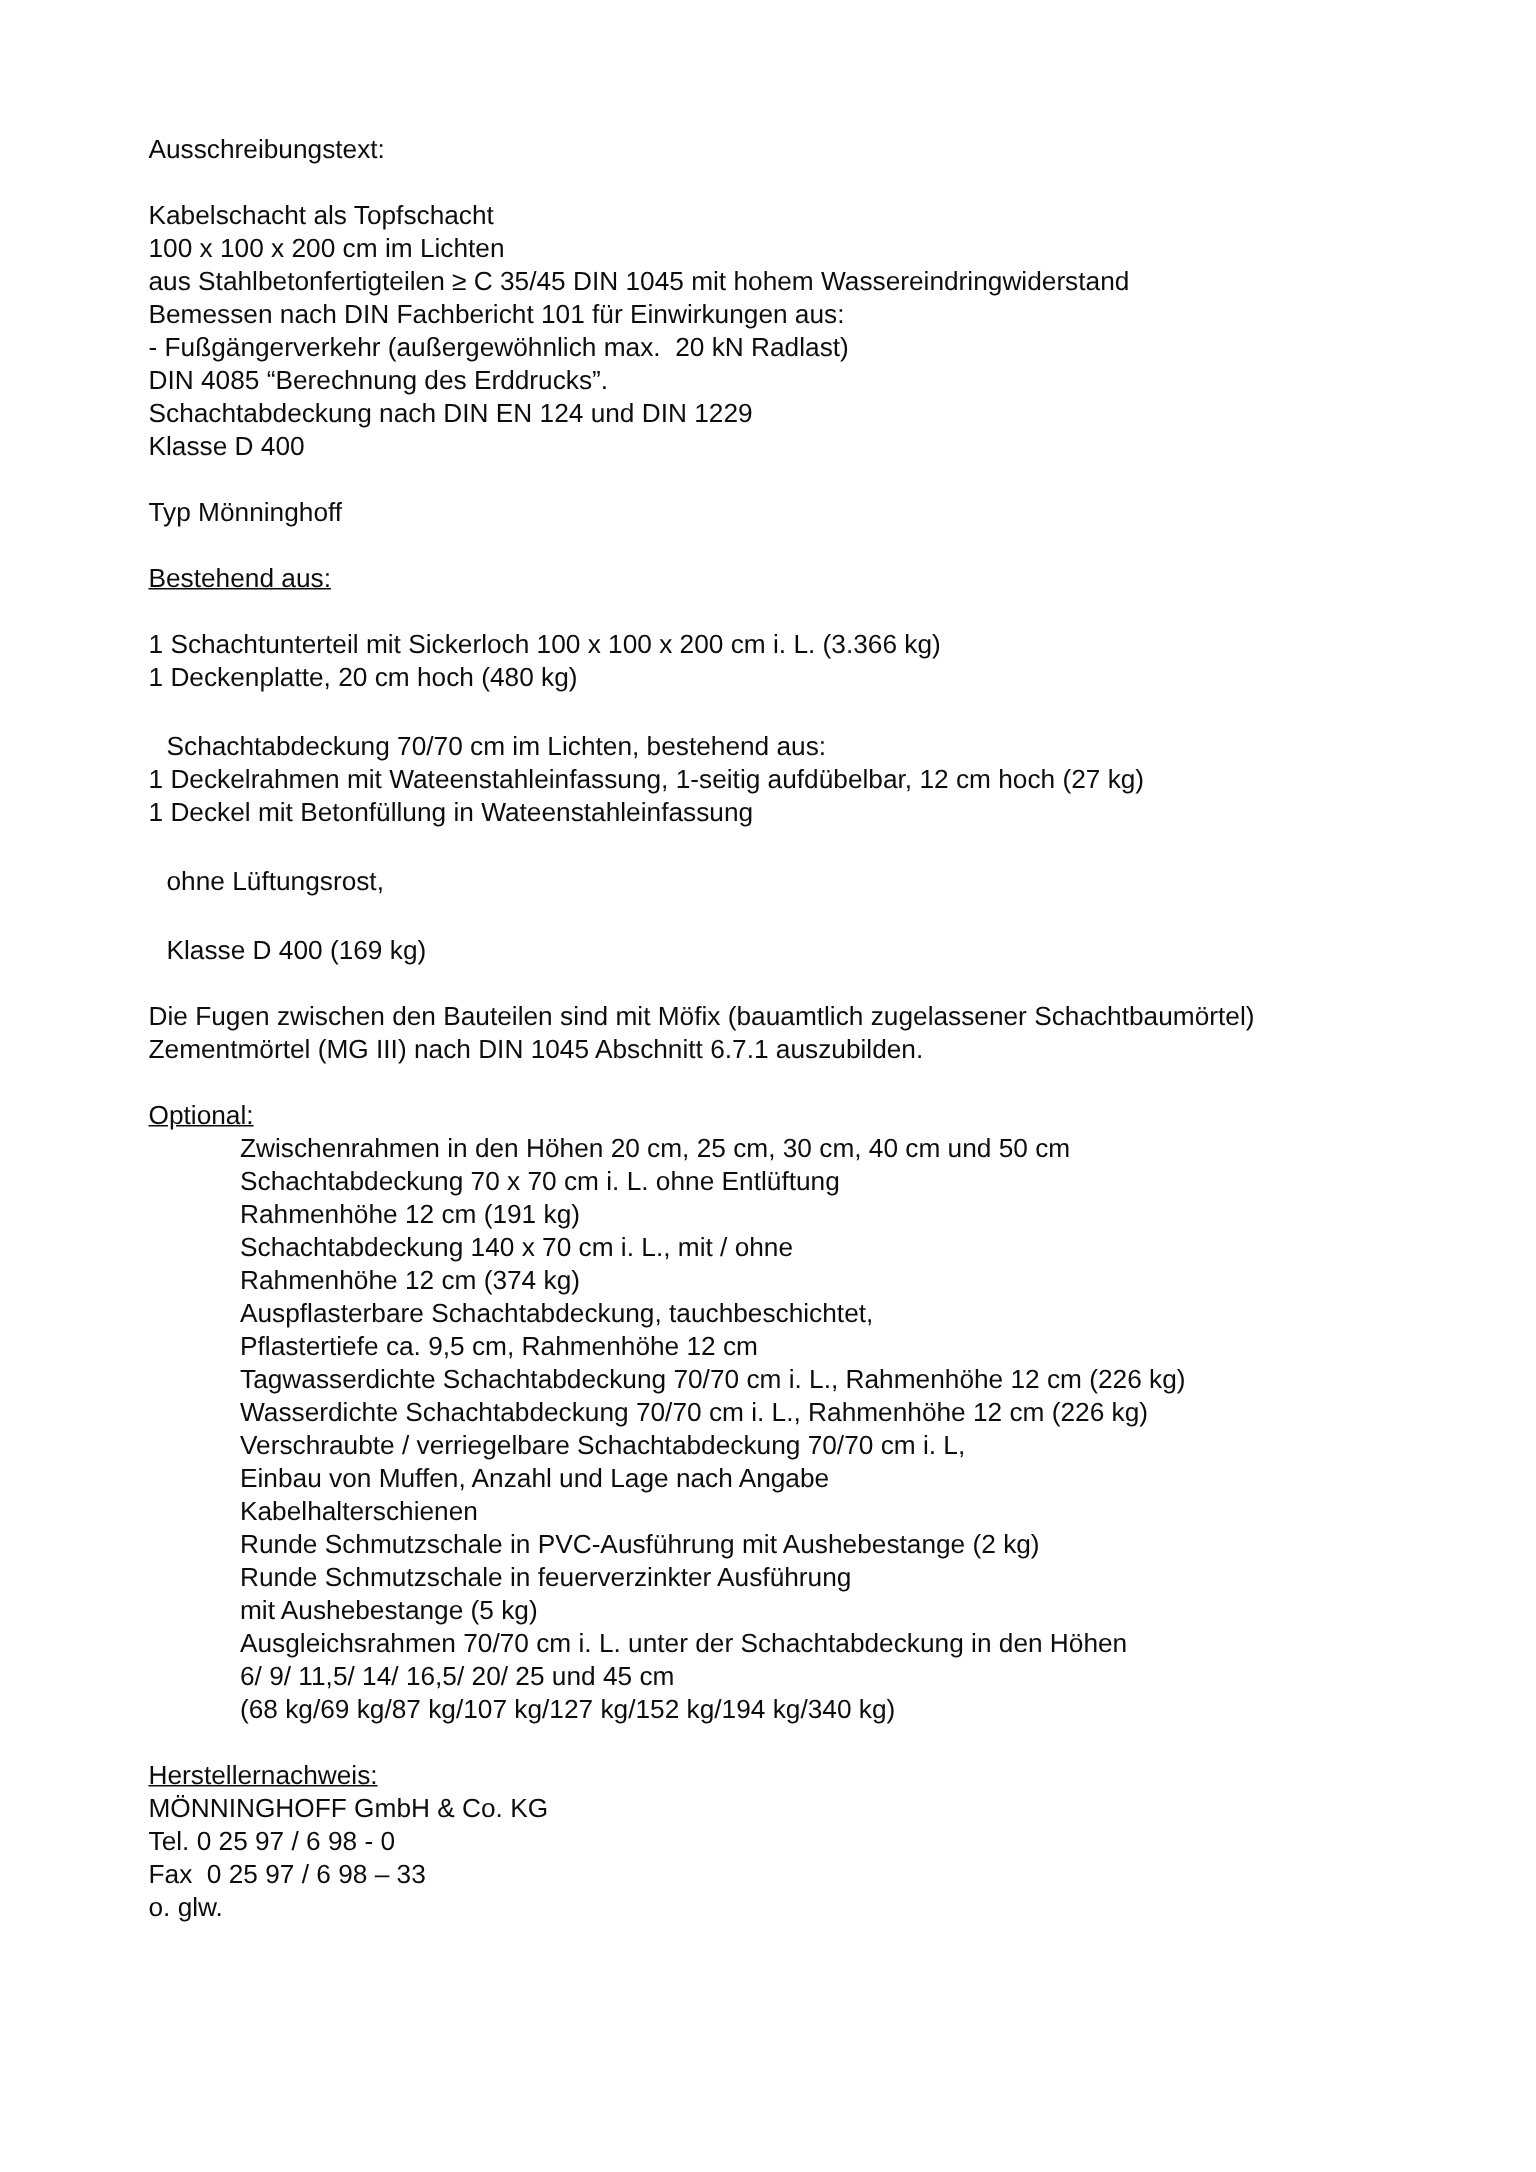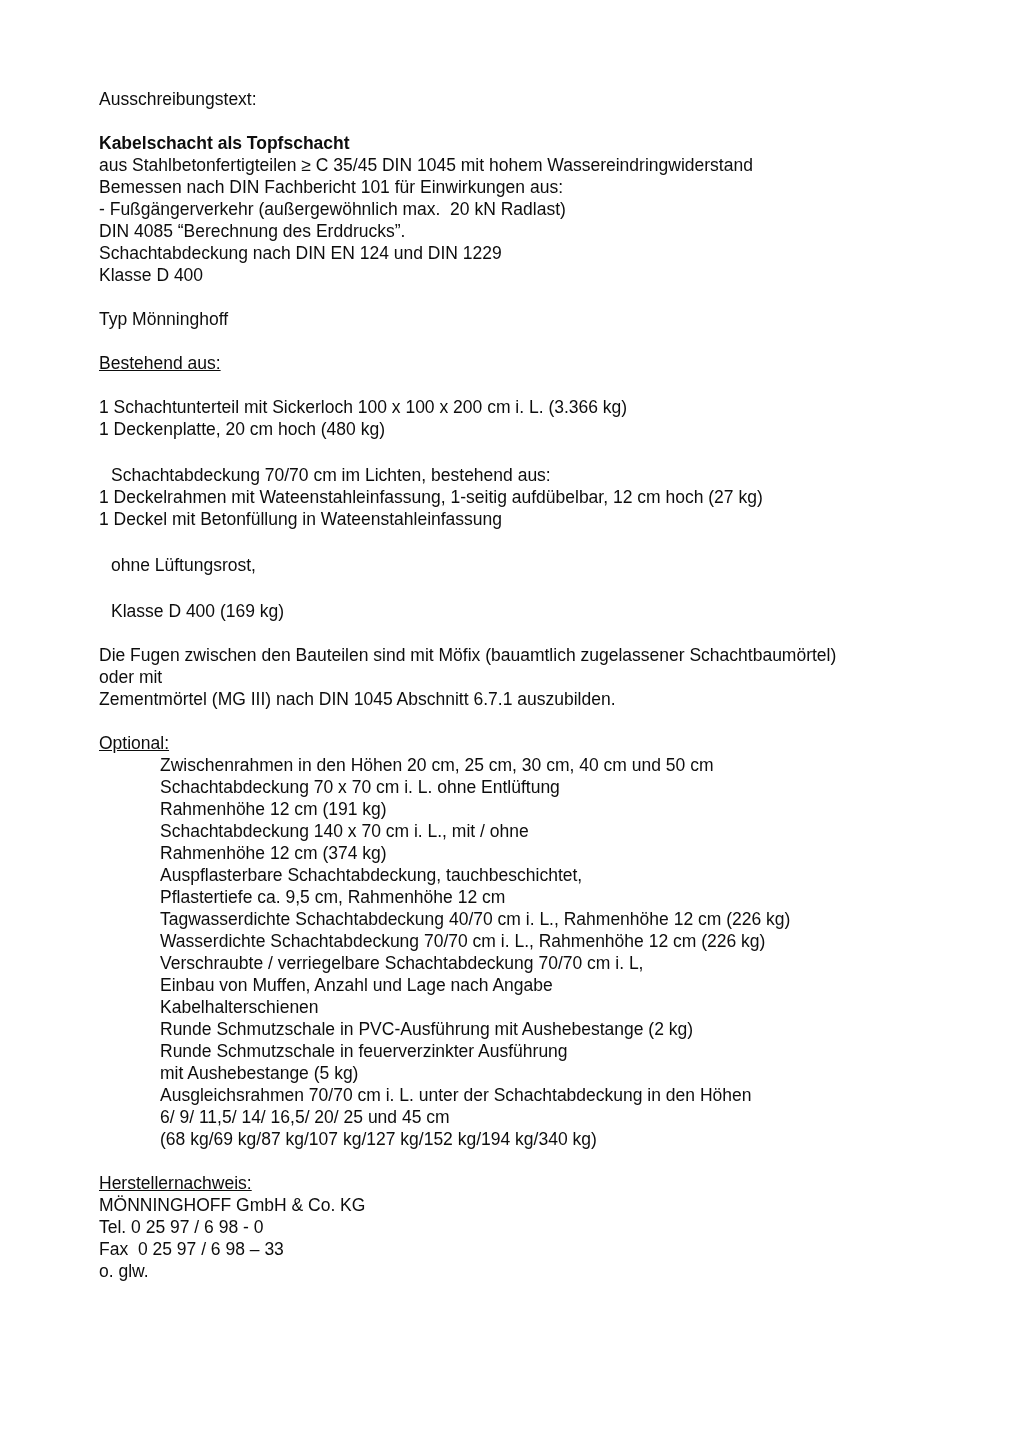--- a/index.html
+++ b/index.html
@@ -15,39 +15,40 @@
     width: 1024px;
     height: 1448px;
     padding: 88px 50px 40px 99px;
   }
   .line {
     font-size: 17.5px;
     line-height: 22px;
     white-space: pre-wrap;
     max-width: 875px;
   }
-  .bold { font-weight: bold; }
+  .bold { font-weight: normal; }
   .underline { text-decoration: underline; }
   .sec { margin-bottom: 22px; }
   
   .cont { padding-left: 12px; margin-top: 24px; }
   
   .tab .line { padding-left: 61px; }
 </style>
 </head>
 <body>
 
 <div class="page">
 
   <div class="sec">
     <div class="line">Ausschreibungstext:</div>
   </div>
 
   <div class="sec">
     <div class="line bold">Kabelschacht als Topfschacht</div>
+    <div class="line bold">100 x 100 x 200 cm im Lichten</div>
     <div>
         <div class="line">aus Stahlbetonfertigteilen ≥ C 35/45 DIN 1045 mit hohem Wassereindringwiderstand</div>
         <div class="line">Bemessen nach DIN Fachbericht 101 für Einwirkungen aus:</div>
         <div class="line">- Fußgängerverkehr (außergewöhnlich max.  20 kN Radlast)</div>
         <div class="line">DIN 4085 “Berechnung des Erddrucks”.</div>
         <div class="line">Schachtabdeckung nach DIN EN 124 und DIN 1229</div>
         <div class="line">Klasse D 400</div>
       </div>
   </div>
 
@@ -64,35 +65,34 @@
       <div class="line">1 Deckenplatte, 20 cm hoch (480 kg)</div>
       <div class="line cont">Schachtabdeckung 70/70 cm im Lichten, bestehend aus:</div>
       <div class="line">1 Deckelrahmen mit Wateenstahleinfassung, 1-seitig aufdübelbar, 12 cm hoch (27 kg)</div>
       <div class="line">1 Deckel mit Betonfüllung in Wateenstahleinfassung</div>
       <div class="line cont">ohne Lüftungsrost,</div>
       <div class="line cont">Klasse D 400 (169 kg)</div>
     </div>
 
   <div class="sec">
       <div class="line">Die Fugen zwischen den Bauteilen sind mit Möfix (bauamtlich zugelassener Schachtbaumörtel)</div>
-      <div class="line">oder mit</div>
       <div class="line">Zementmörtel (MG III) nach DIN 1045 Abschnitt 6.7.1 auszubilden.</div>
     </div>
 
   <div class="sec">
     <div class="line underline">Optional:</div>
     <div class="tab">
         <div class="line">Zwischenrahmen in den Höhen 20 cm, 25 cm, 30 cm, 40 cm und 50 cm</div>
         <div class="line">Schachtabdeckung 70 x 70 cm i. L. ohne Entlüftung</div>
         <div class="line">Rahmenhöhe 12 cm (191 kg)</div>
         <div class="line">Schachtabdeckung 140 x 70 cm i. L., mit / ohne</div>
         <div class="line">Rahmenhöhe 12 cm (374 kg)</div>
         <div class="line">Auspflasterbare Schachtabdeckung, tauchbeschichtet,</div>
         <div class="line">Pflastertiefe ca. 9,5 cm, Rahmenhöhe 12 cm</div>
-        <div class="line">Tagwasserdichte Schachtabdeckung 40/70 cm i. L., Rahmenhöhe 12 cm (226 kg)</div>
+        <div class="line">Tagwasserdichte Schachtabdeckung 70/70 cm i. L., Rahmenhöhe 12 cm (226 kg)</div>
         <div class="line">Wasserdichte Schachtabdeckung 70/70 cm i. L., Rahmenhöhe 12 cm (226 kg)</div>
         <div class="line">Verschraubte / verriegelbare Schachtabdeckung 70/70 cm i. L,</div>
         <div class="line">Einbau von Muffen, Anzahl und Lage nach Angabe</div>
         <div class="line">Kabelhalterschienen</div>
         <div class="line">Runde Schmutzschale in PVC-Ausführung mit Aushebestange (2 kg)</div>
         <div class="line">Runde Schmutzschale in feuerverzinkter Ausführung</div>
         <div class="line">mit Aushebestange (5 kg)</div>
         <div class="line">Ausgleichsrahmen 70/70 cm i. L. unter der Schachtabdeckung in den Höhen</div>
         <div class="line">6/ 9/ 11,5/ 14/ 16,5/ 20/ 25 und 45 cm</div>
         <div class="line">(68 kg/69 kg/87 kg/107 kg/127 kg/152 kg/194 kg/340 kg)</div>

